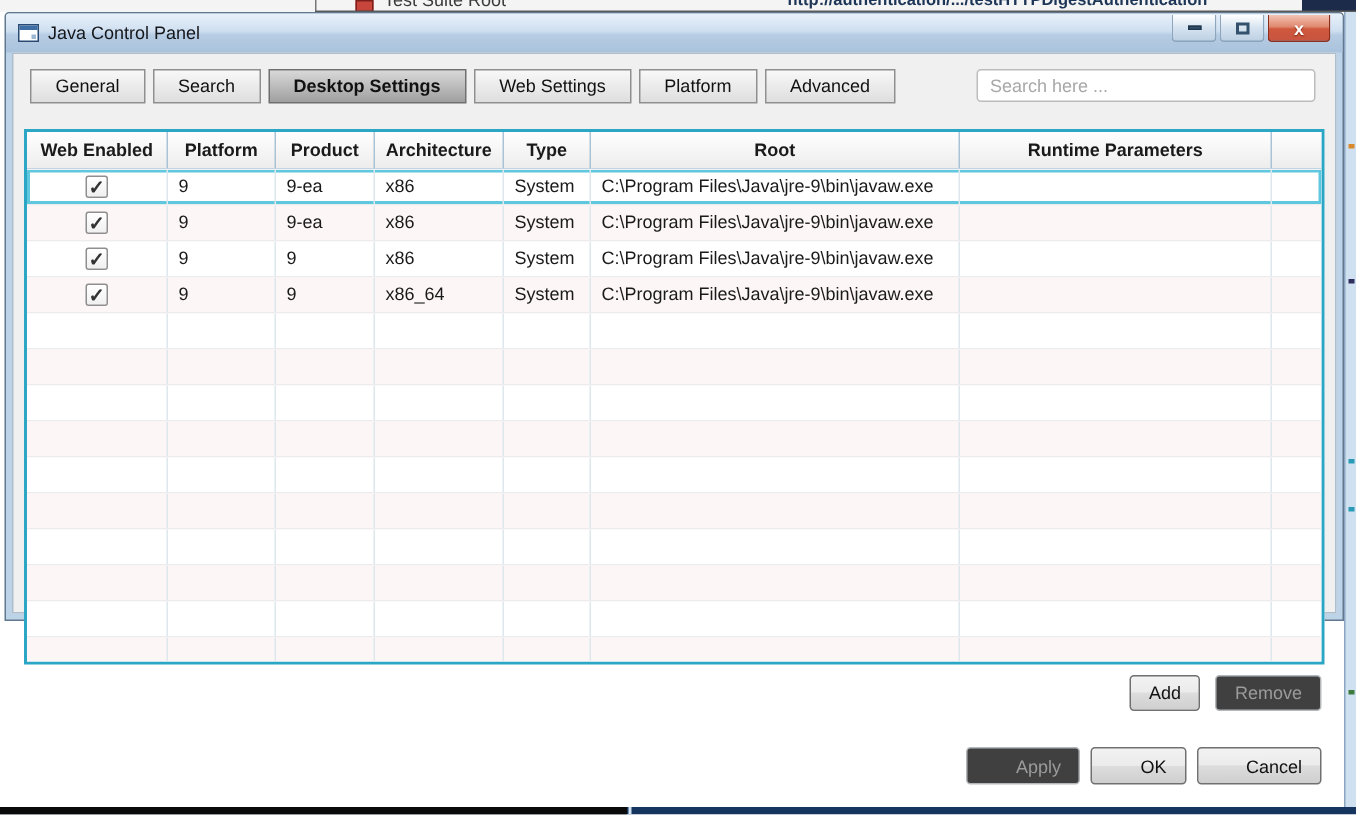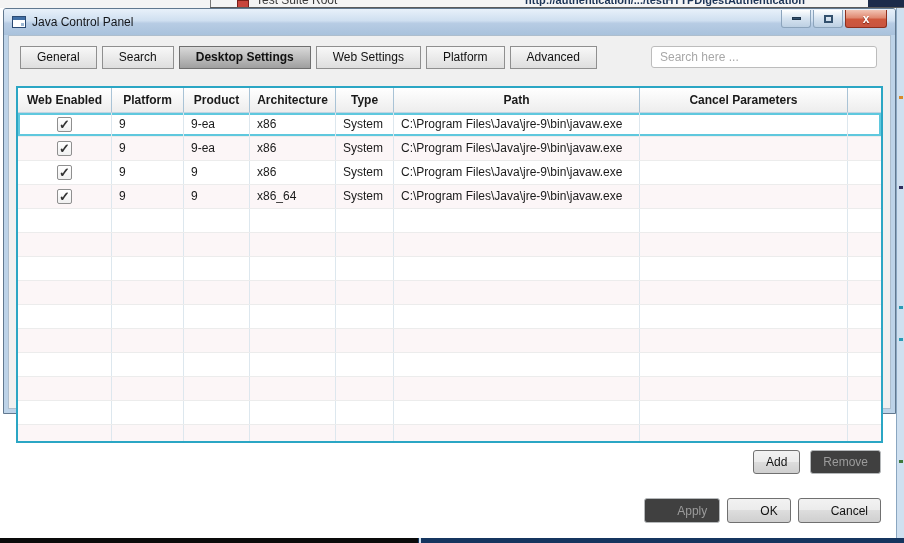--- a/index.html
+++ b/index.html
@@ -135,22 +135,22 @@
       </div>
     <input class="search" type="text" placeholder="Search here ..." style="">
 
     <div class="table">
       <div class="hrow" id="thead">
           <div class="hcell c0">Web Enabled</div>
           <div class="hcell c1">Platform</div>
           <div class="hcell c2">Product</div>
           <div class="hcell c3">Architecture</div>
           <div class="hcell c4">Type</div>
-          <div class="hcell c5">Path</div>
-          <div class="hcell c6">Cancel Parameters</div>
+          <div class="hcell c5">Root</div>
+          <div class="hcell c6">Runtime Parameters</div>
           <div class="hcell c7"></div>
         </div>
       <div id="tbody">
           <div class="row selected">
             <div class="cell c0">
               <div class="checkbox">✓</div>
             </div>
             <div class="cell c1">9</div>
             <div class="cell c2">9-ea</div>
             <div class="cell c3">x86</div>

